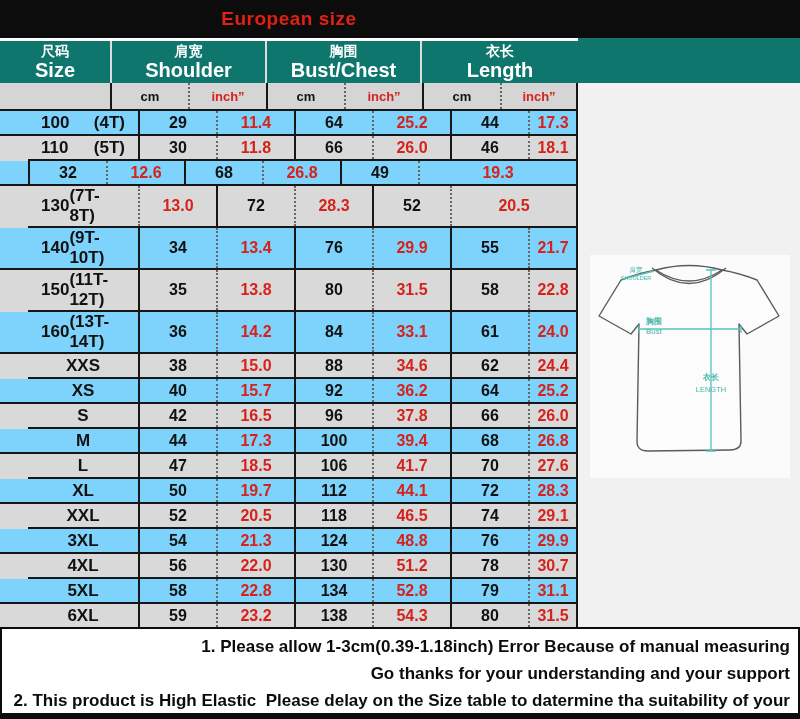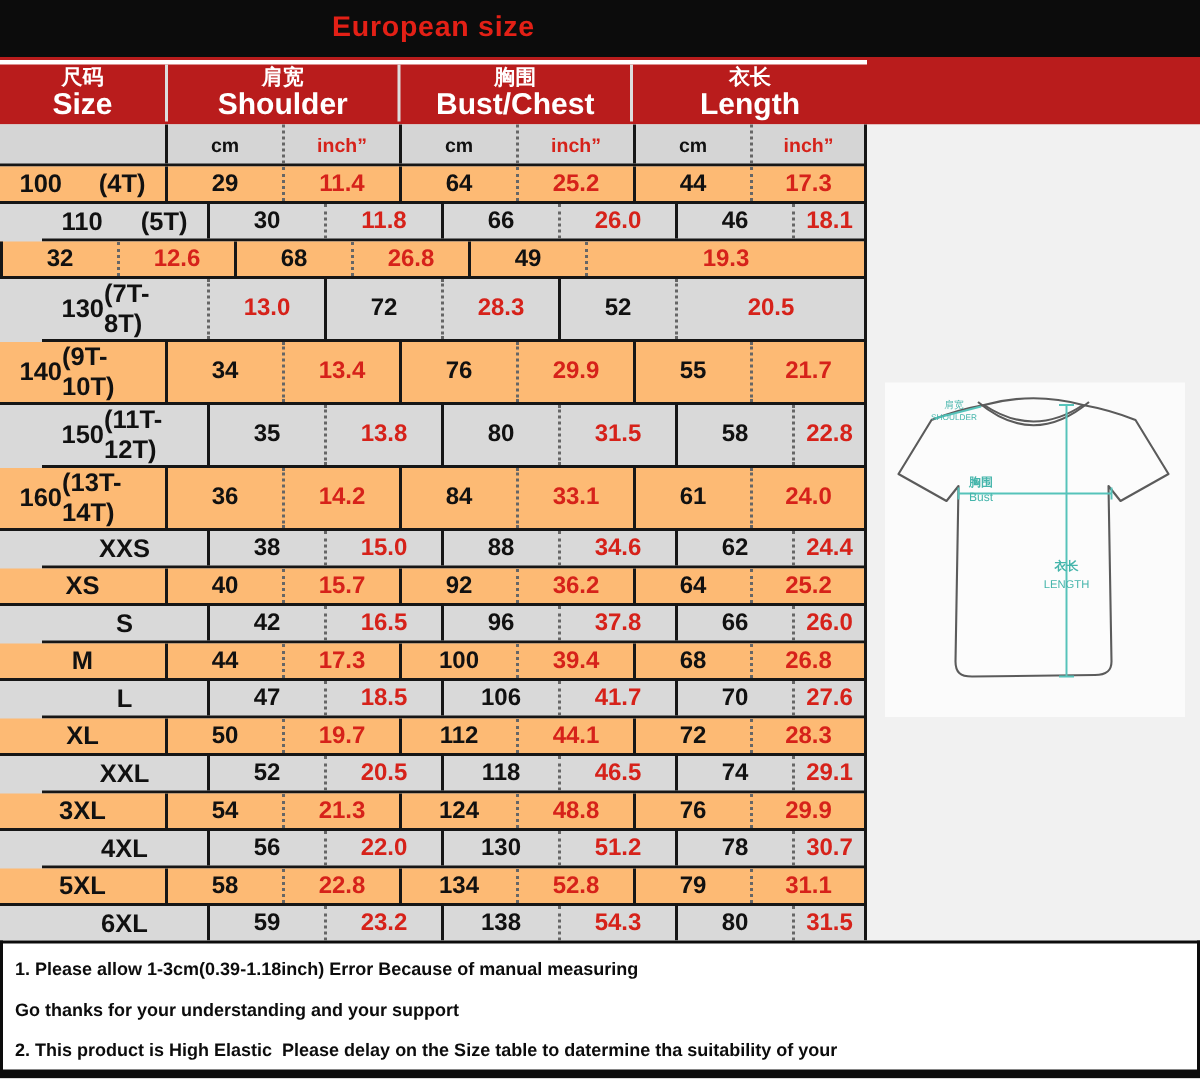--- a/index.html
+++ b/index.html
@@ -9,42 +9,42 @@
     background:#f1f1f1;display:flex;flex-direction:column;
   }
   
   .title-bar{height:38px;background:#0c0c0c;flex:0 0 auto;}
   .title-bar .title{
     display:block;width:578px;text-align:center;
     color:#e32016;font-size:19px;font-weight:800;line-height:38px;
     letter-spacing:.5px;
   }
   
-  .header-band{height:45px;background:#b91c1c;display:flex;flex:0 0 auto;align-items:center;}
+  .header-band{height:45px;background:#0f766e;display:flex;flex:0 0 auto;}
   .header-table{width:578px;display:flex;border-top:3px solid #ffffff;box-sizing:border-box;}
   .hcell{display:flex;flex-direction:column;align-items:center;justify-content:center;
     color:#ffffff;box-sizing:border-box;}
   .hcell + .hcell{border-left:2px solid #dddddd;}
   .hcell .cn{font-size:14px;font-weight:600;line-height:16px;}
   .hcell .en{font-size:20px;font-weight:700;line-height:22px;}
   .hc-size{width:110px;}
   .hc-shoulder,.hc-bust{width:155px;}
   .hc-length{flex:1;}
   
   .main-band{flex:1;display:flex;min-height:0;}
   .table-body{width:578px;box-sizing:border-box;border-right:2px solid #161616;
     display:flex;flex-direction:column;background:#d9d9d9;}
   .subheader{height:28px;display:flex;background:#d5d5d5;border-bottom:2px solid #161616;
     box-sizing:border-box;flex:0 0 auto;}
   .subheader .cell{display:flex;align-items:center;justify-content:center;
     font-size:13px;font-weight:700;box-sizing:border-box;}
   .rows{flex:1;display:flex;flex-direction:column;}
   .trow{flex:1;display:flex;border-bottom:2px solid #161616;box-sizing:border-box;}
   .trow:last-child{border-bottom:none;}
-  .trow.odd{background:#fdba74;}
+  .trow.odd{background:#7dd3fc;padding-left:28px;}
   .trow.even{background:#d9d9d9;margin-left:28px;}
   .cell{box-sizing:border-box;}
   .size-cell{width:110px;display:flex;align-items:center;justify-content:center;
     font-size:17px;font-weight:700;color:#111;}
   .size-cell.split{justify-content:space-between;padding:0 13px;}
   .cell.val{width:78px;display:flex;align-items:center;justify-content:center;
     font-size:16px;font-weight:700;}
   .cell.val:last-child{flex:1;}
   .cell.cm{border-left:2px solid #161616;color:#111111;}
   .cell.in{border-left:2px dotted #666666;color:#d6221a;}
@@ -54,22 +54,22 @@
   .sub-unit.cm{color:#111111;}
   .sub-unit.in{color:#d6221a;}
   
   .right-panel{flex:1;position:relative;background:#f1f1f1;}
   .diagram-card{position:absolute;left:12px;top:172px;width:200px;height:223px;background:#fbfbfb;}
   .diagram-card svg{display:block;width:100%;height:100%;}
   
   .footer{height:92px;flex:0 0 auto;background:#ffffff;position:relative;
     border:2px solid #0c0c0c;border-bottom:none;box-sizing:border-box;
     padding:4px 8px 0 8px;}
-  .footer .fline{font-size:12px;font-weight:700;color:#0c0c0c;line-height:27px;
-    white-space:pre;overflow:hidden;}
+  .footer .fline{font-size:17px;font-weight:700;color:#0c0c0c;line-height:27px;
+    white-space:pre;overflow:hidden;text-align:right;}
   .footer .bottom-bar{position:absolute;left:0;right:0;bottom:0;height:6px;background:#0c0c0c;}
 </style>
 </head>
 <body>
 
 <div class="stage">
 
   <div class="title-bar">
     <span class="title">European size</span>
   </div>

